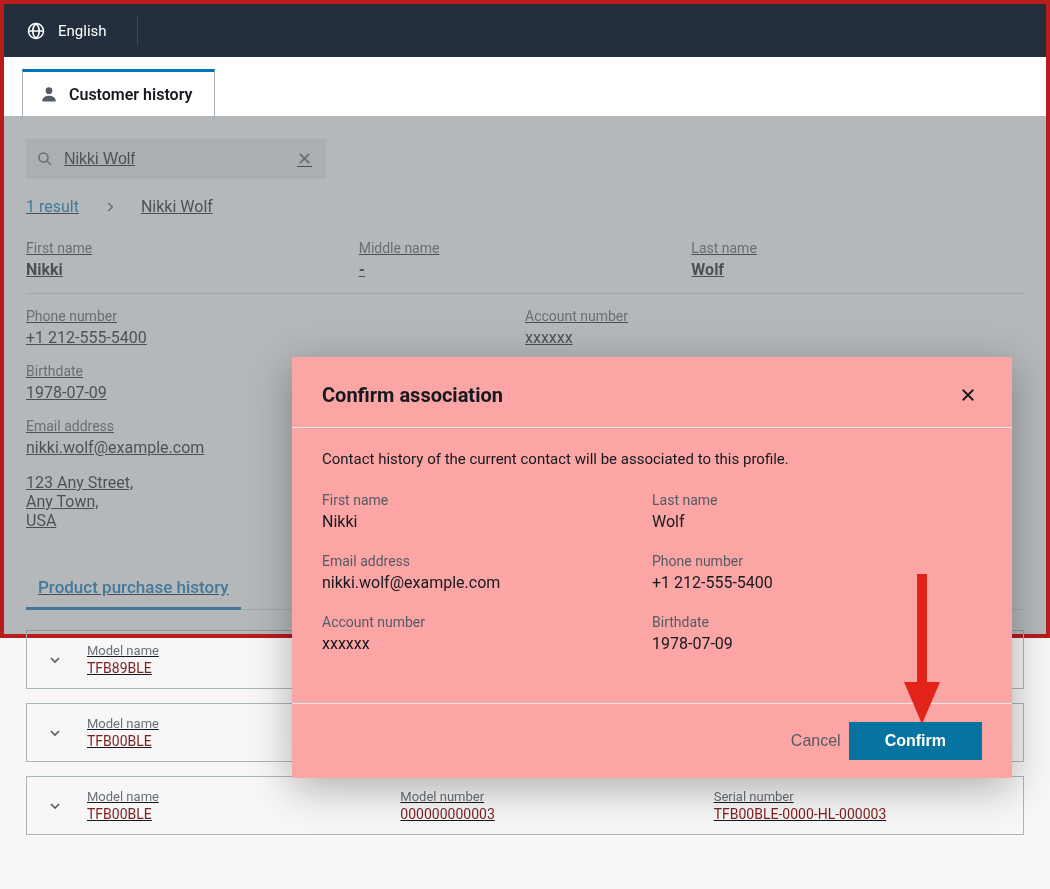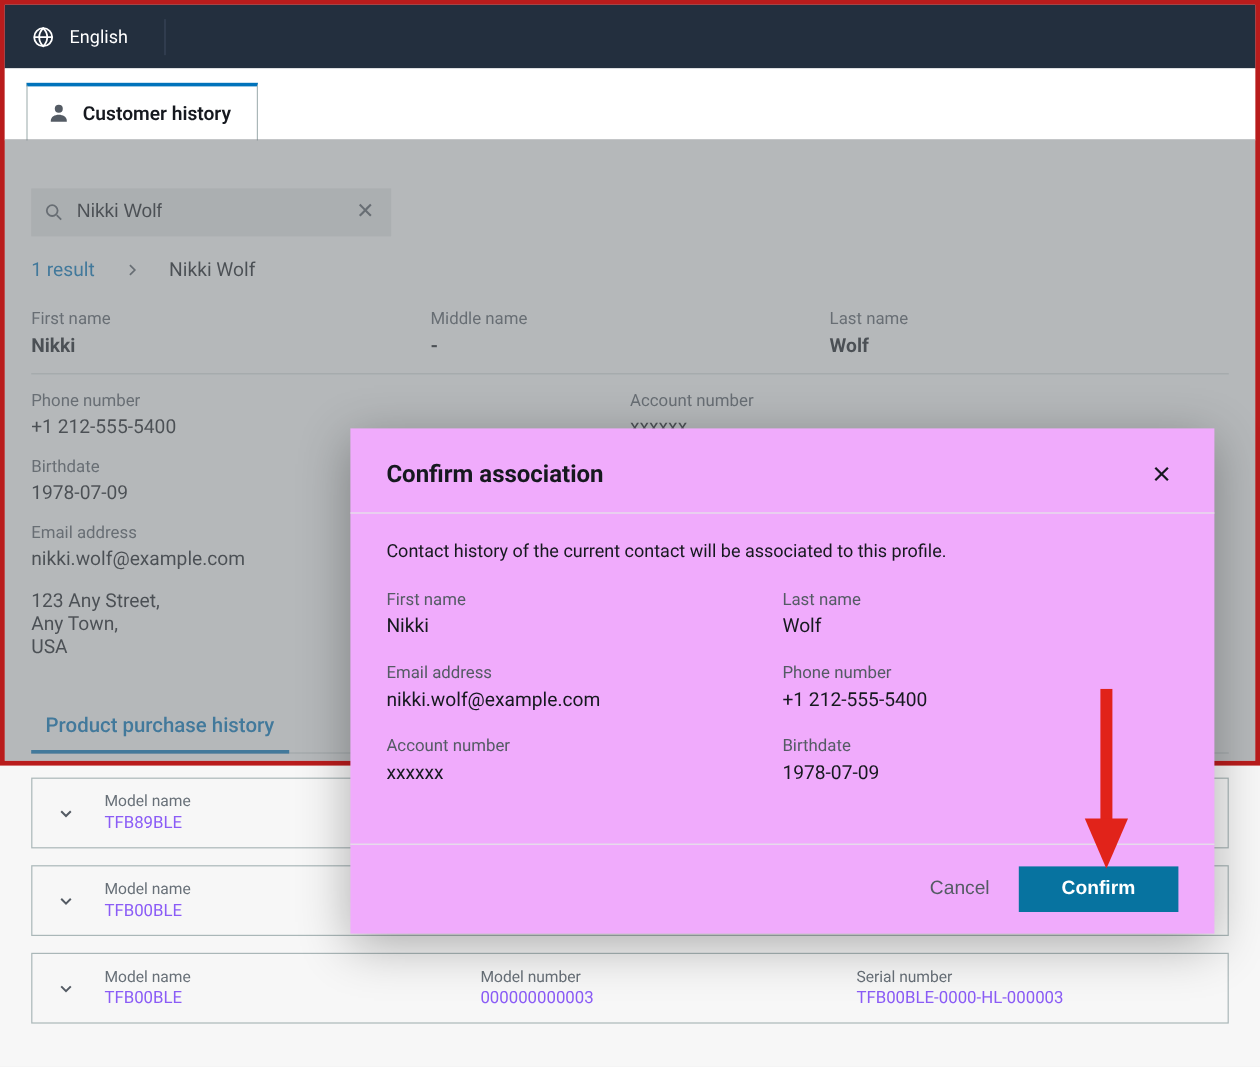--- a/index.html
+++ b/index.html
@@ -8,21 +8,21 @@
   
   .topbar { height:53px; background:#232f3e; display:flex; align-items:center; padding:0 22px; color:#fff; gap:12px; }
   .topbar .globe { width:20px; height:20px; color:#fff; flex-shrink:0; }
   .topbar .lang { font-size:15px; }
   .topbar .divider { width:1px; height:30px; background:#3a475a; margin-left:18px; }
   
   .tabstrip { display:flex; align-items:flex-end; padding-left:18px; border-bottom:1px solid rgba(0,0,0,0); background:#fff; height:60px; }
   .tab { display:flex; align-items:center; gap:10px; padding:12px 22px 13px 16px; border:1px solid #aab7b8; border-bottom:none; border-top:3px solid #0073bb; background:#fff; font-size:16px; font-weight:600; position:relative; top:1px; }
   .tab .person-icon { width:20px; height:20px; color:#545b64; }
   
-  .main { position:relative; padding:40px 0 0 0; }
+  .main { position:relative; padding:22px 0 0 0;text-decoration:underline; }
   
   .search-wrap { margin:0 22px 18px 22px; width:300px; height:40px; background:#e9eaea; display:flex; align-items:center; padding:0 10px; gap:10px; position:relative; }
   .search-wrap .search-icon { width:18px; height:18px; color:#545b64; flex-shrink:0; }
   .search-wrap input { flex:1; border:none; background:transparent; font-size:16px; outline:none; color:#16191f; }
   .search-wrap .clear-icon { color:#545b64; font-size:18px; line-height:1; padding:4px; }
   
   .crumbs { display:flex; align-items:center; gap:24px; padding:0 22px 10px 22px; font-size:16px; }
   .crumbs .result { color:#0073bb; }
   .crumbs .chev { color:#545b64; }
   .crumbs .name { color:#16191f; }
@@ -38,36 +38,36 @@
   .stack { margin-bottom:16px; }
   
   .section-tabs { margin:20px 22px 0 22px; border-bottom:1px solid #d5dbdb; display:flex; }
   .section-tab { padding:0 12px 10px 12px; color:#0073bb; font-size:17px; font-weight:500; border-bottom:3px solid #0073bb; position:relative; top:1px; }
   
   .products { margin:20px 22px 0 22px; }
   .product { border:1px solid #aab7b8; margin-bottom:14px; display:flex; align-items:center; padding:12px 14px; gap:18px; }
   .product .chev-down { width:28px; display:flex; justify-content:center; color:#545b64; }
   .product .pcol { flex:1; }
   .product .plabel { font-size:13px; color:#687078; margin-bottom:2px; }
-  .product .pval { font-size:14px; color:#8b5cf6; }
+  .product .pval { font-size:14px; color:#7f1d1d; }
   
   .scrim { position:absolute; left:0; right:0; top:112px; bottom:0; background:rgba(120,125,130,0.55); }
   
-  .modal { position:absolute; left:288px; top:353px; width:720px; background:#f0abfc; box-shadow:0 10px 40px rgba(0,0,0,0.3); }
+  .modal { position:absolute; left:288px; top:353px; width:720px; background:#fca5a5; box-shadow:0 10px 40px rgba(0,0,0,0.3); }
   .modal-head { display:flex; align-items:center; justify-content:space-between; padding:24px 30px 18px 30px; }
   .modal-title { font-size:20px; font-weight:700; }
   .modal-close { font-size:20px; color:#16191f; line-height:1; width:28px; height:28px; display:flex; align-items:center; justify-content:center; }
   .modal-divider { height:1px; background:#e4e7e7; margin:0; }
   .modal-body { padding:22px 30px 28px 30px; }
   .modal-desc { font-size:15px; color:#16191f; margin-bottom:24px; }
   .modal-grid { display:flex; flex-wrap:wrap; }
   .mcol { width:50%; margin-bottom:22px; }
   .mlabel { font-size:14px; color:#545b64; margin-bottom:4px; }
   .mval { font-size:16px; color:#16191f; }
-  .modal-footer { border-top:1px solid #e4e7e7; padding:18px 30px; display:flex; justify-content:flex-end; gap:24px; align-items:center; }
+  .modal-footer { border-top:1px solid #e4e7e7; padding:18px 30px; display:flex; justify-content:flex-end; gap:8px; align-items:center; }
   .btn-cancel { color:#545b64; font-size:16px; background:none; border:none; }
   .btn-confirm { background:#0773a0; color:#fff; font-size:16px; font-weight:600; border:none; padding:10px 36px; position:relative; }
   
   .pink-dot { position:absolute; width:44px; height:44px; border-radius:50%; background:rgba(222,90,150,0.7); left:54px; top:5px; z-index:-1; }
   
   .arrow-ann { position:absolute; left:898px; top:570px; width:40px; height:150px; pointer-events:none; }
   svg { display:block; }
 </style>
 </head>
 <body>

